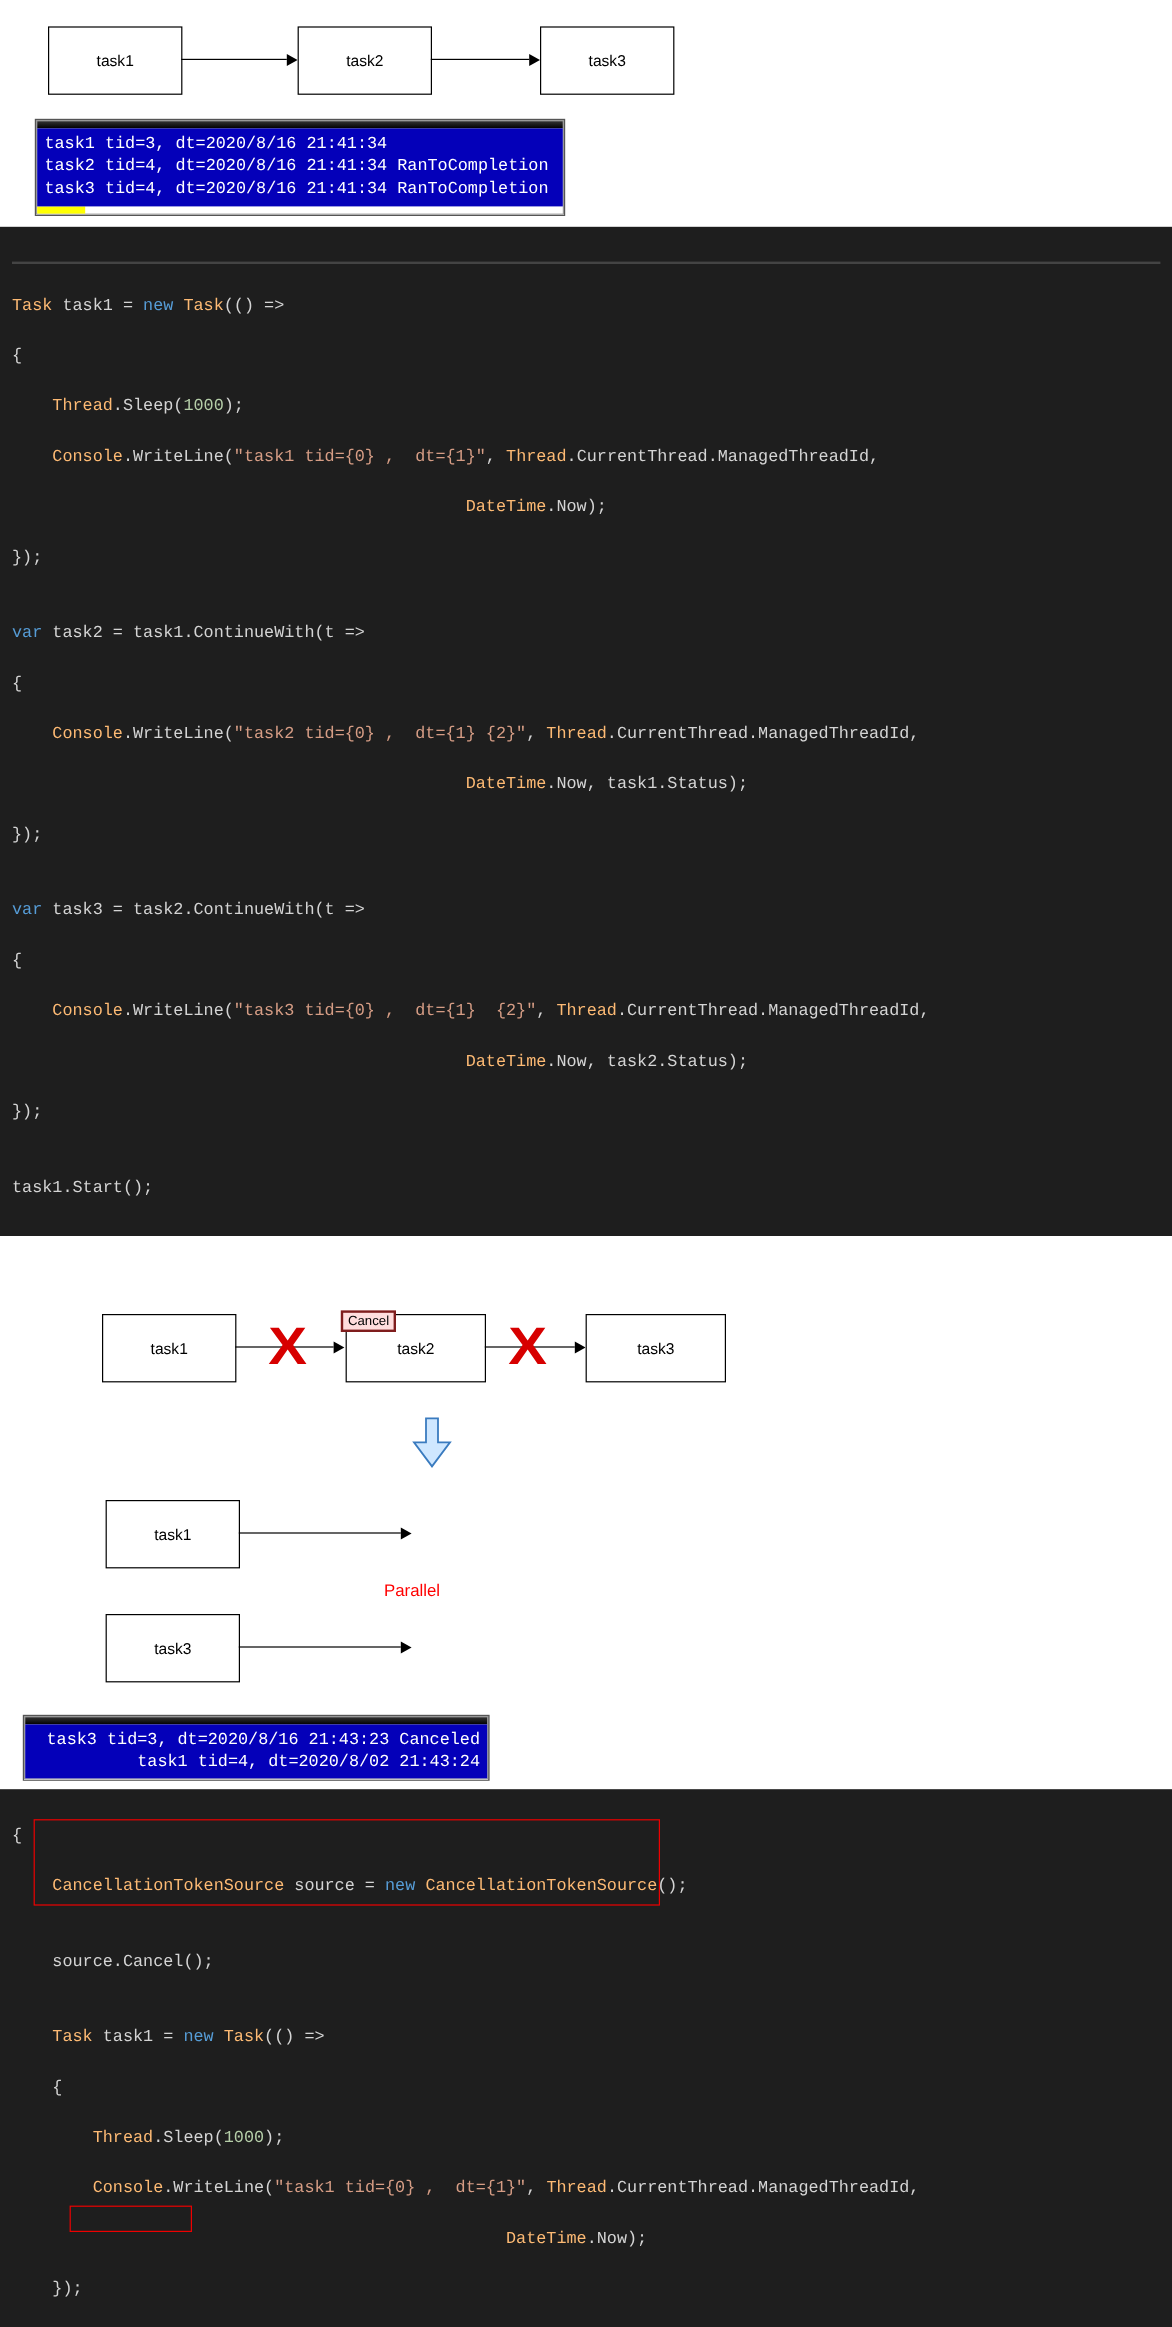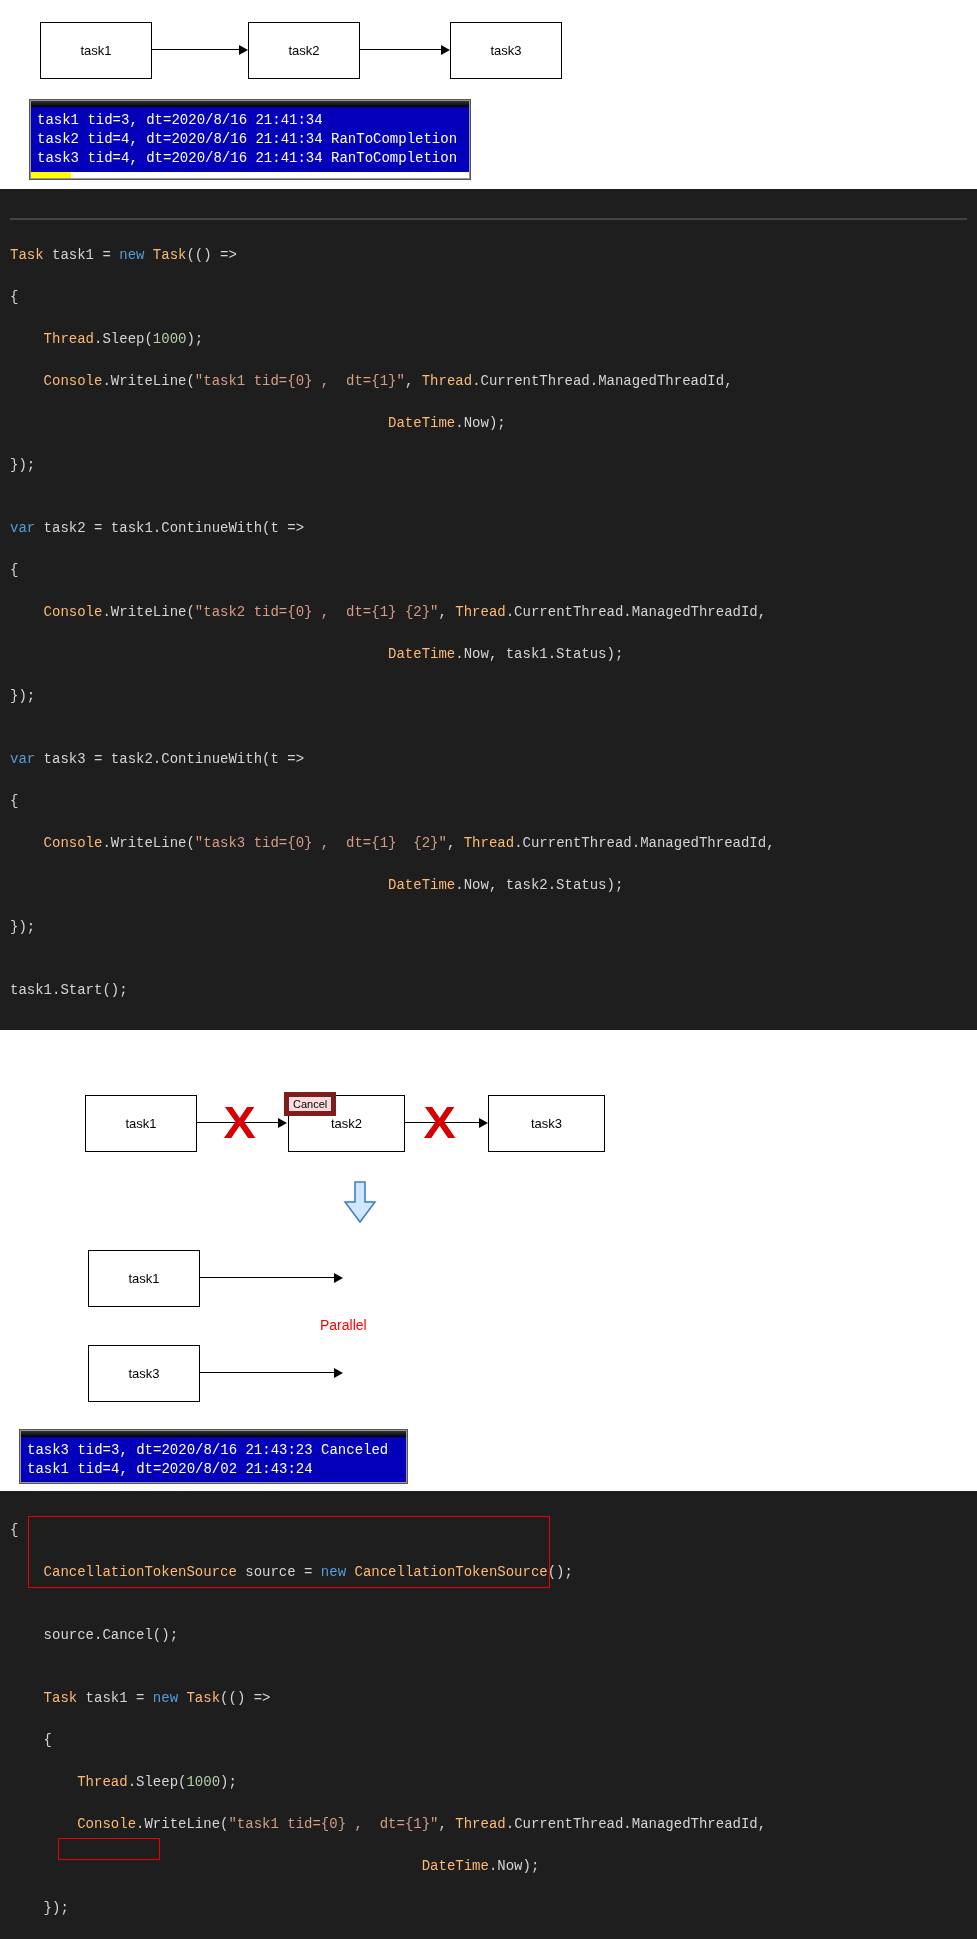--- a/index.html
+++ b/index.html
@@ -12,21 +12,21 @@
   .console-wrap { border:1px solid #999; box-shadow: 0 0 0 1px #555; position:relative; }
   .console-topbar { height:6px; background:linear-gradient(#333,#000); }
   .yellow-under { height:6px; background:#ffff00; width:40px;}
   .code-editor { background:#1e1e1e; color:#d4d4d4; font-family: Consolas, "Courier New", monospace; font-size:14px; line-height:1.5; padding:8px 10px; white-space:pre; overflow:hidden;}
   .gutter-bar { height:2px; background:#444; margin-bottom:4px;}
   .kw { color:#569cd6; }
   .type { color:#fdba74; }
   .str { color:#d69d85; }
   .num { color:#b5cea8; }
   .red-box1 { position:absolute; border:1px solid #e00; }
-  .cancel-tag { position:absolute; border:5px solid #7f1d1d; background:#fdd; font-size:11px; padding:1px 4px;}
+  .cancel-tag { position:absolute; border:2px solid #7f1d1d; background:#fdd; font-size:11px; padding:1px 4px;}
   .redX { position:absolute; color:#d70000; font-weight:900; font-size:44px; font-family:Arial; transform:scaleX(1.1); }
   .down-arrow-svg { position:absolute; }
   .parallel-label { position:absolute; color:#ff0000; font-size:14px; }
   .code-line { display:block; }
 </style>
 </head>
 <body>
 
 <div class="section diagram" style="height:100px;">
   <div class="box" style="left:40px; top:22px; width:110px; height:55px;">task1</div>
@@ -99,21 +99,21 @@
   <div class="arrow-line" style="left:199px; top:197px; width:135px;"></div>
   <div class="arrow-head" style="left:334px; top:193px;"></div>
 
   <div class="parallel-label" style="left:320px; top:237px;">Parallel</div>
 
   <div class="box" style="left:88px; top:265px; width:110px; height:55px;">task3</div>
   <div class="arrow-line" style="left:199px; top:292px; width:135px;"></div>
   <div class="arrow-head" style="left:334px; top:288px;"></div>
 </div>
 
-<div class="section" style="padding-left:20px;">
+<div class="section" style="padding-left:20px;text-align:right;">
   <div class="console-wrap" style="width:385px;">
     <div class="console-topbar"></div>
     <div class="console">
       <span class="code-line">task3 tid=3,  dt=2020/8/16 21:43:23  Canceled</span>
       <span class="code-line">task1 tid=4,  dt=2020/8/02 21:43:24</span>
     </div>
   </div>
 </div>
 
 <div style="height:8px;"></div>

